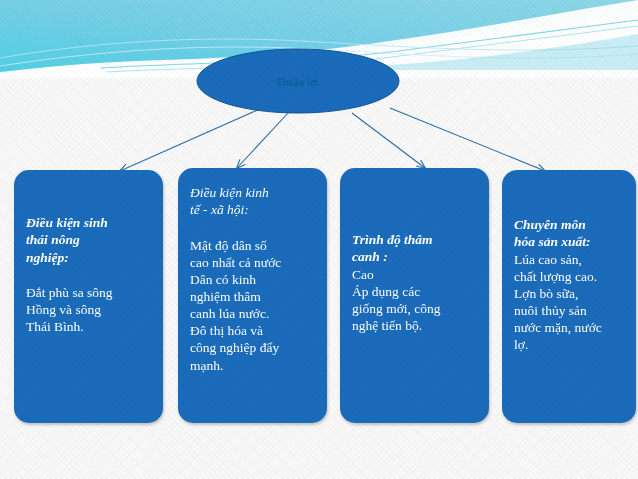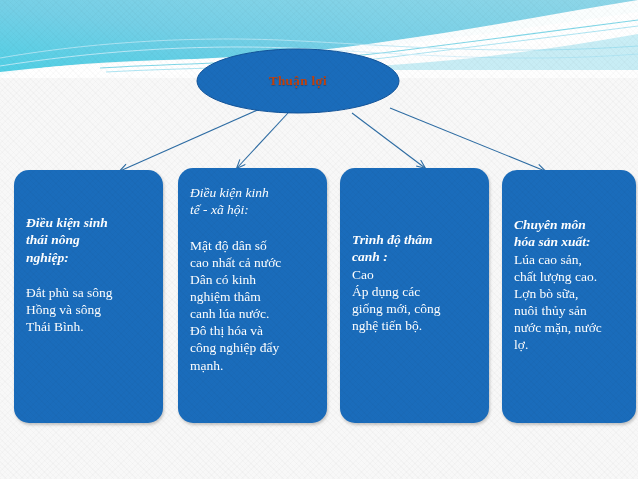--- a/index.html
+++ b/index.html
@@ -28,23 +28,23 @@
     position:absolute;left:0;top:0;width:638px;height:78px;
     z-index:1;
   }
   #diagram{
     position:absolute;left:0;top:0;width:638px;height:479px;
     z-index:2;
   }
   .node-title{
     position:absolute;
     display:flex;align-items:center;justify-content:center;
-    color:#c2410c;
-    font-weight:bold;
-    font-size:13px;
+    color:#0369a1;
+    font-weight:normal;
+    font-size:10px;
     letter-spacing:.4px;
     z-index:4;
     text-shadow:0 1px 1px rgba(0,0,0,.25);
   }
   .box{
     position:absolute;
     background:#1a6cbb;
     border-radius:15px;
     box-shadow:1px 2px 3px rgba(0,0,0,.22);
     z-index:2;

